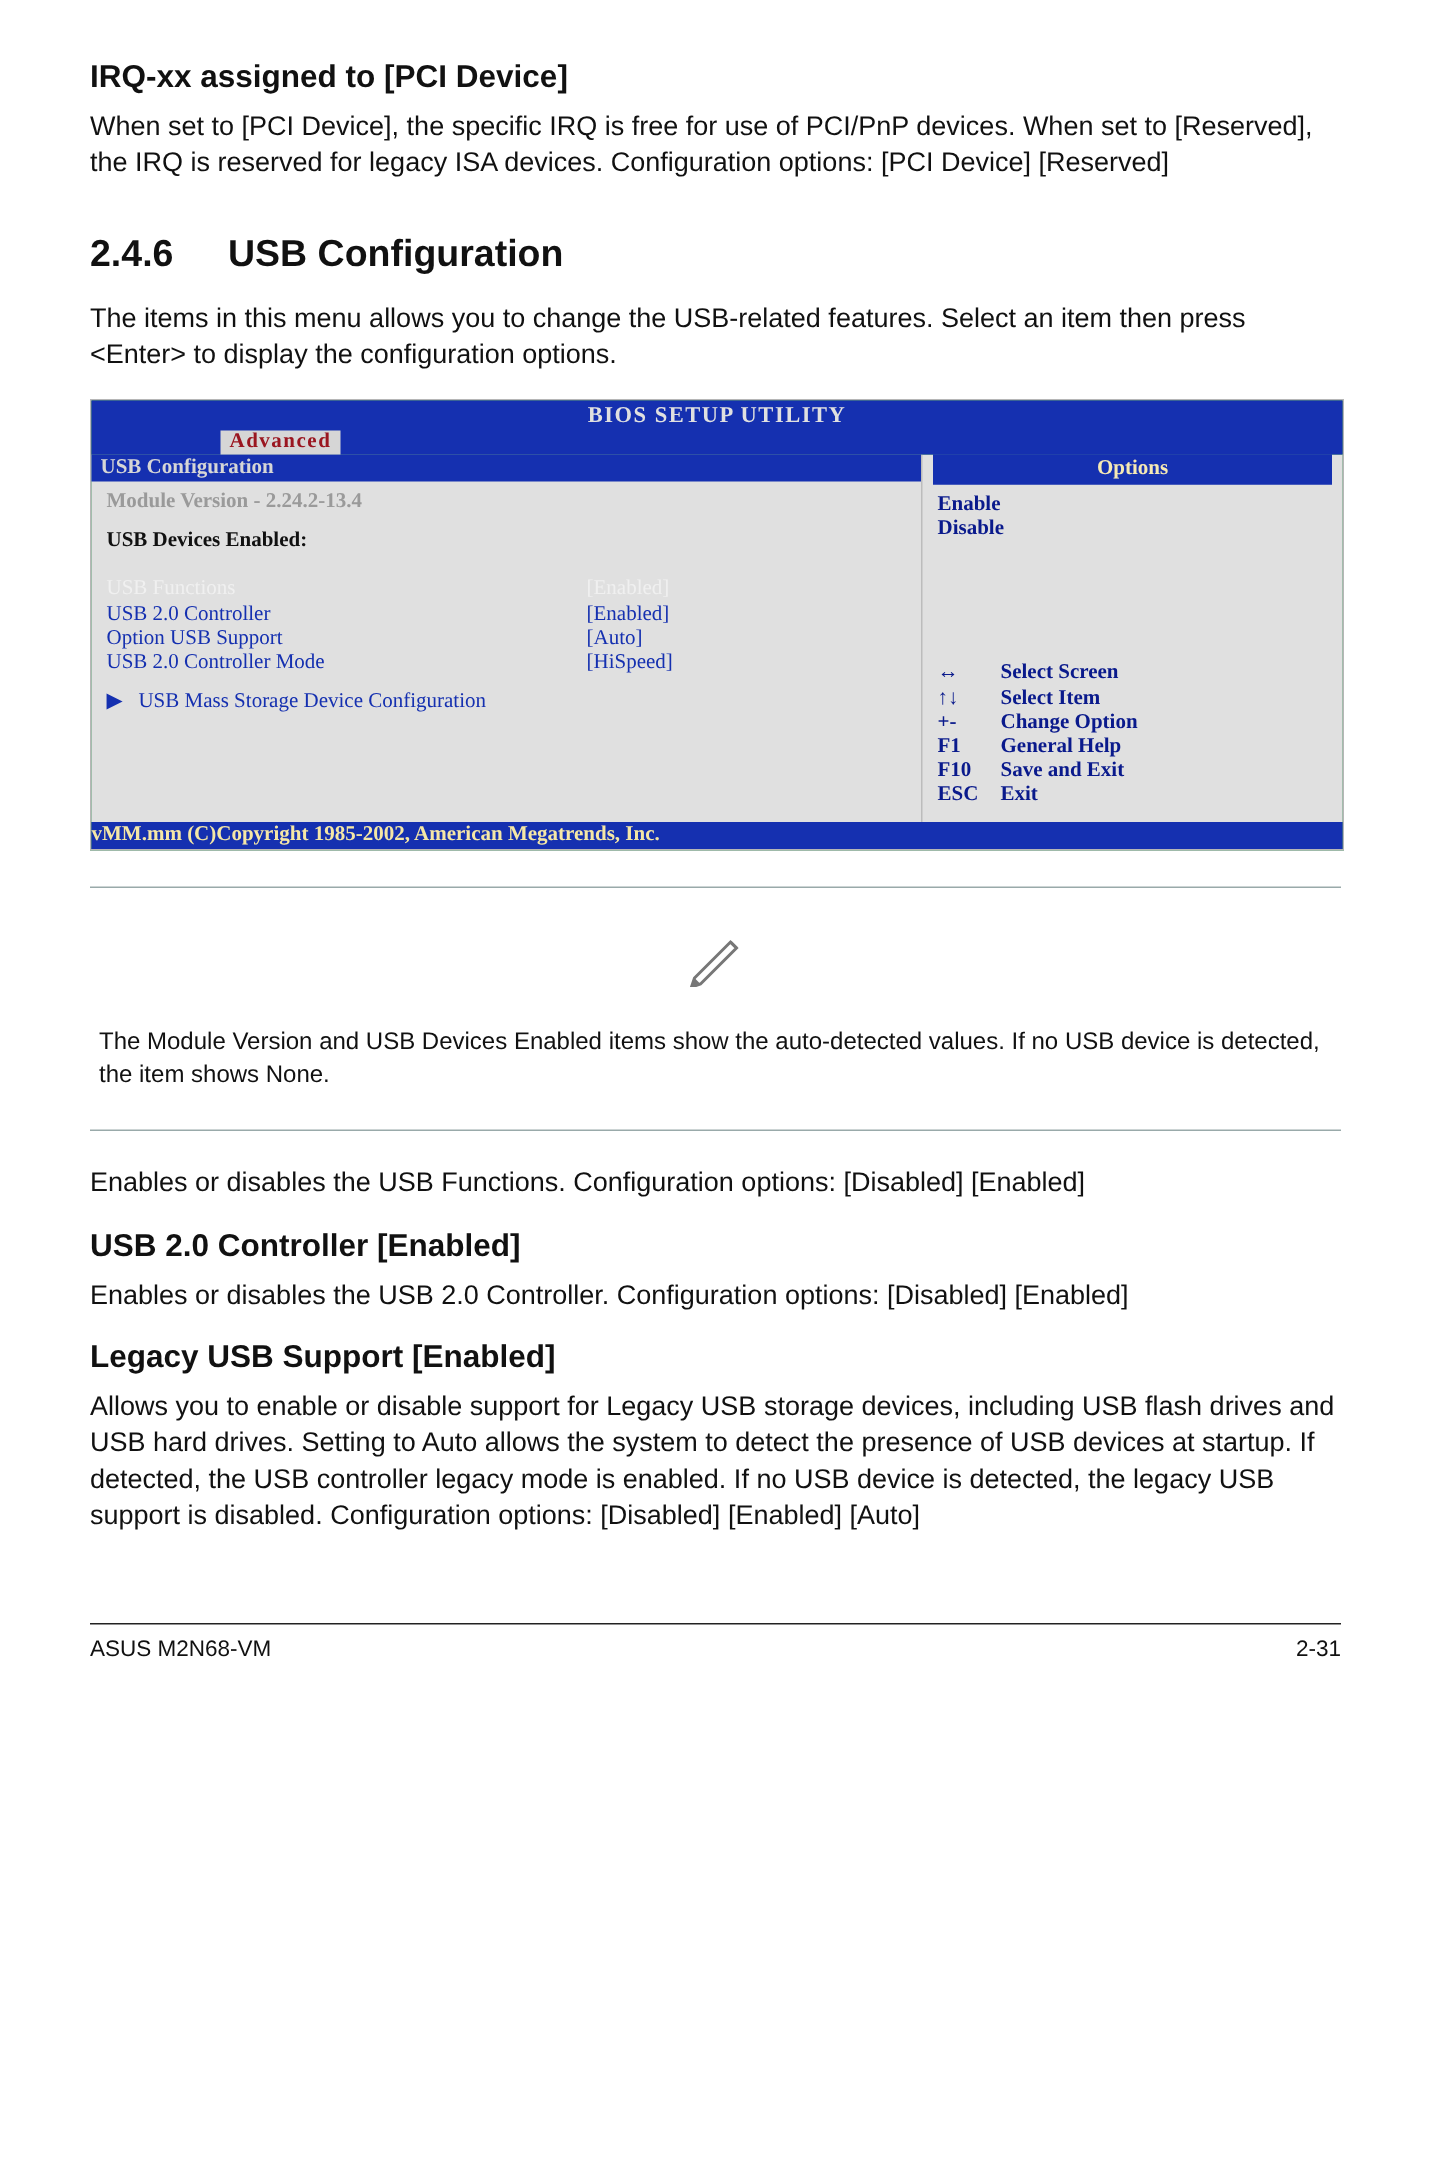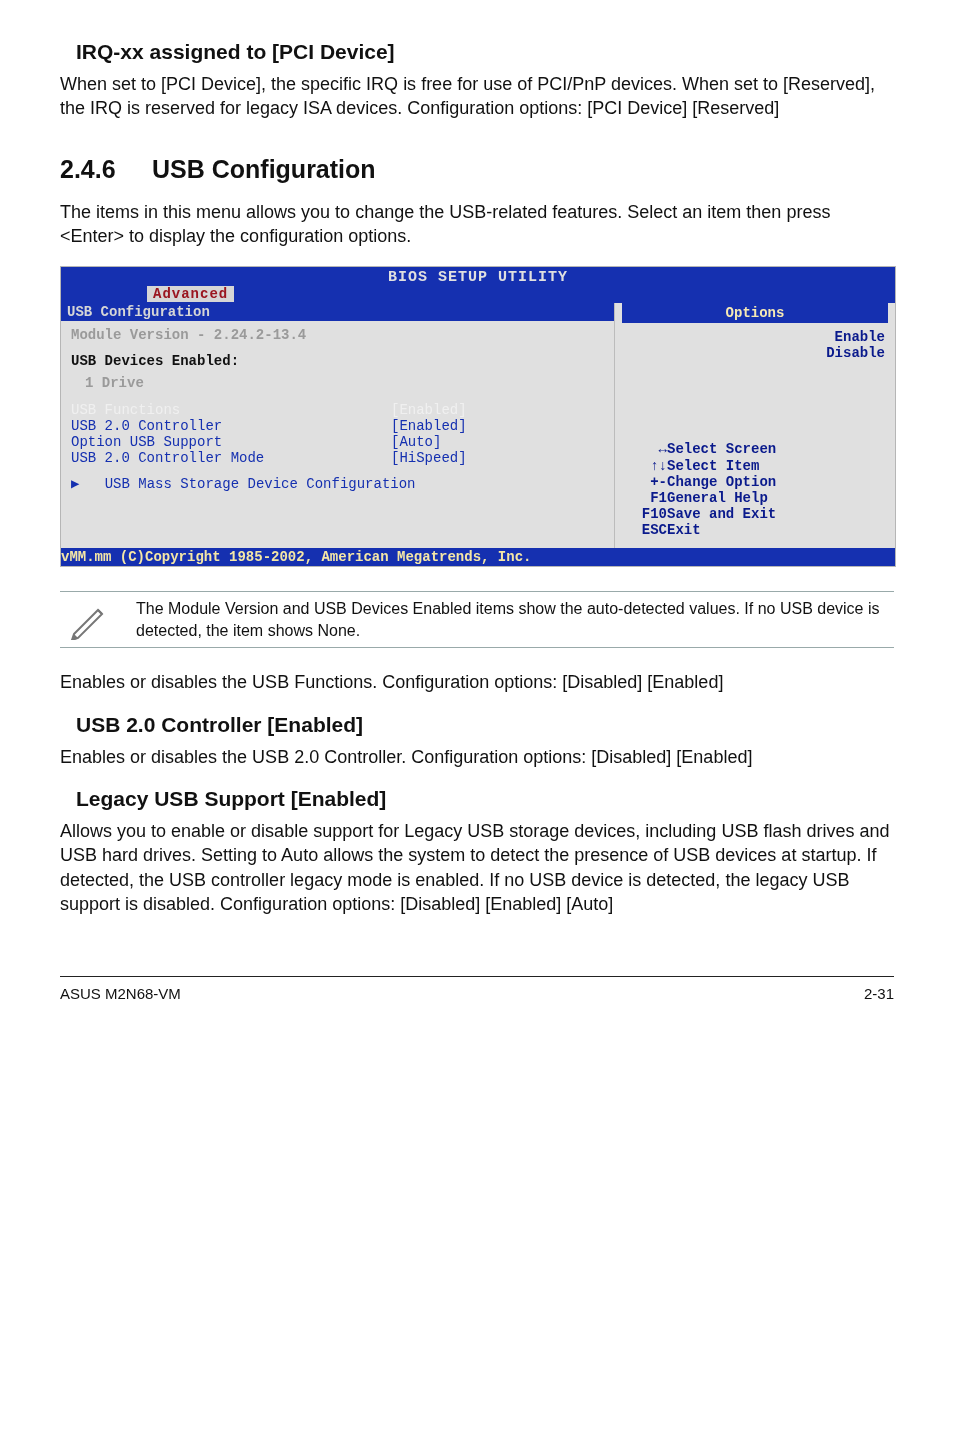--- a/index.html
+++ b/index.html
@@ -11,42 +11,42 @@
   }
   .page {
     width: 954px;
     margin: 0 auto;
     padding: 40px 60px 24px 60px;
     box-sizing: border-box;
   }
   h3.section-title {
     font-size: 21px;
     font-weight: bold;
-    margin: 0 0 8px 16px;
+    margin: 0 0 8px 0;
   }
   p.body {
     font-size: 18px;
     line-height: 1.35;
     margin: 0 0 18px 0;
   }
   h2.chapter {
     font-size: 25px;
     font-weight: bold;
     margin: 34px 0 16px 0;
   }
   .chapter .num {
     display: inline-block;
     width: 92px;
   }
 
   
   .bios {
     width: 100%;
     border: 1px solid #b6b6b6;
-    font-family: Liberation Mono, monospace;
+    font-family: Liberation Serif, serif;
     font-size: 14px;
     line-height: 1.15;
     color: #0a1a8c;
     background: #15803d;
   }
   .bios-header {
     background: #1530b0;
     color: #e0e0e0;
     text-align: center;
     padding: 2px 0 0 0;
@@ -105,38 +105,39 @@
   .ctrl-row .sym { width:42px; }
   .options-box {
     border: 1px solid #1530b0;
     padding: 1px 8px;
     margin: -4px -3px 6px -3px;
     text-align: center;
     color: #f6e9b4;
     font-weight: bold;
     background: #1530b0;
   }
-  .bios-black-label { color:#0a1a8c; font-weight:bold;text-align:right; }
+  .bios-black-label { color:#0a1a8c; font-weight:bold; }
   .bios-copyright {
     background: #1530b0;
     color: #f5e7a6;
     text-align: left;
     padding: 1px 0;
     font-weight: bold;
   }
 
   
   .note {
     display: flex;
     align-items: center;
     border-top: 1px solid #9aa;
     border-bottom: 1px solid #9aa;
     margin: 24px 0 22px 0;
-    padding: 6px 6px;
+    padding: 26px 6px;
     gap: 26px;
+    flex-direction: column;
   }
   .note-icon {
     width: 44px;
     flex: none;
     display: flex;
     align-items: center;
     justify-content: center;
   }
   .note-text {
     font-size: 16px;
@@ -176,21 +177,20 @@
 
     <div class="bios-body">
       <div class="bios-left">
         <div class="usbconf">USB Configuration</div>
 
         <div class="bios-grey">Module Version - 2.24.2-13.4</div>
         <div style="height:10px"></div>
 
         <div class="bios-black">USB Devices Enabled:</div>
         <div style="height:6px"></div>
-        <div class="bios-grey" style="padding-left:14px">1 Drive</div>
         <div style="height:10px"></div>
 
         <div class="row sel">
           <span class="k">USB Functions</span>
           <span class="v">[Enabled]</span>
         </div>
         <div class="row bios-blue">
           <span class="k">USB 2.0 Controller</span>
           <span class="v">[Enabled]</span>
         </div>

